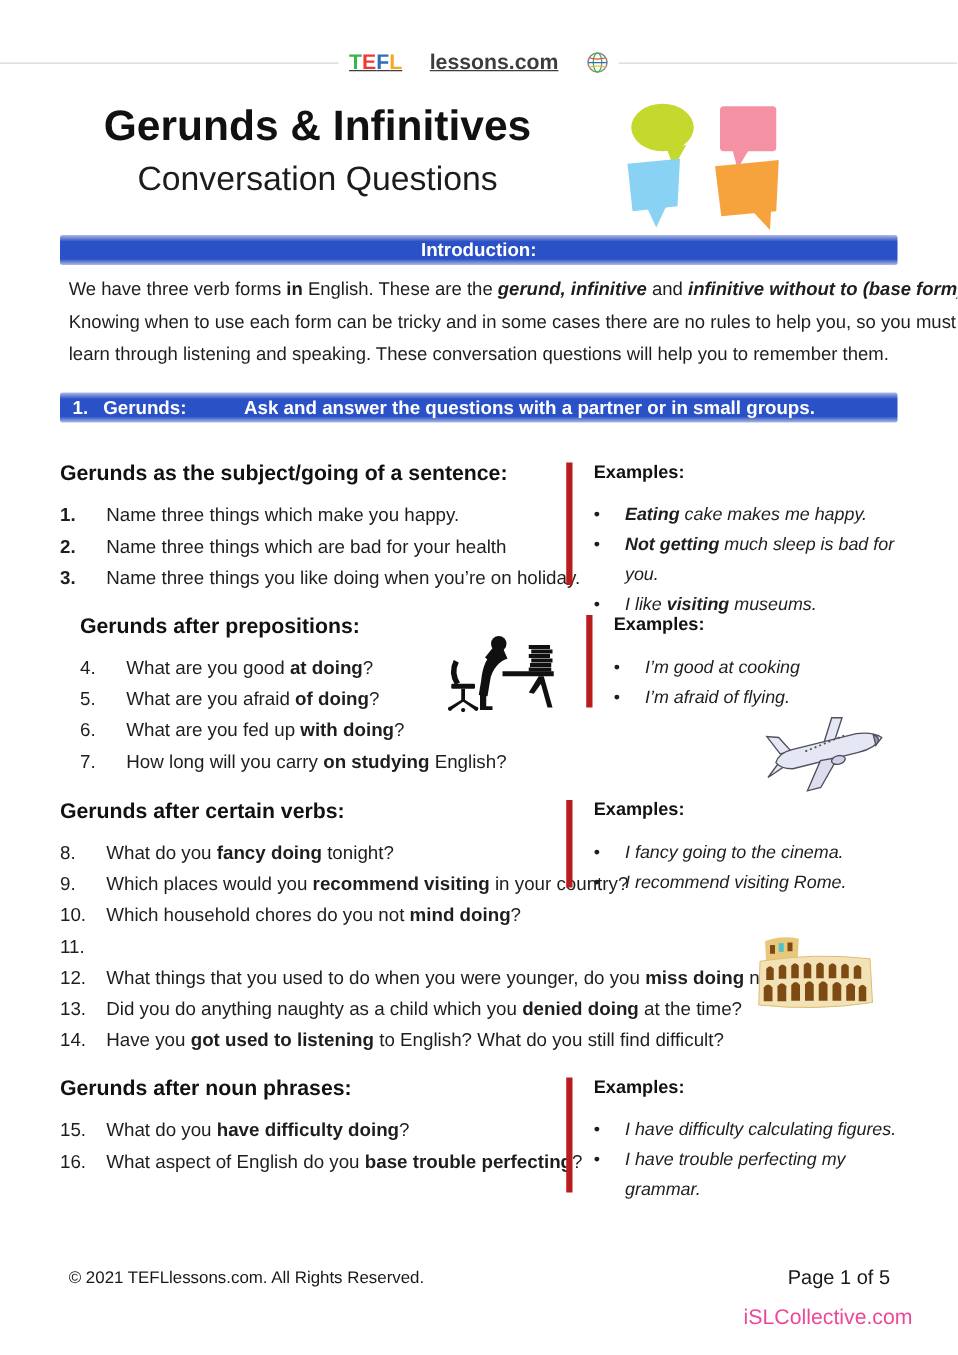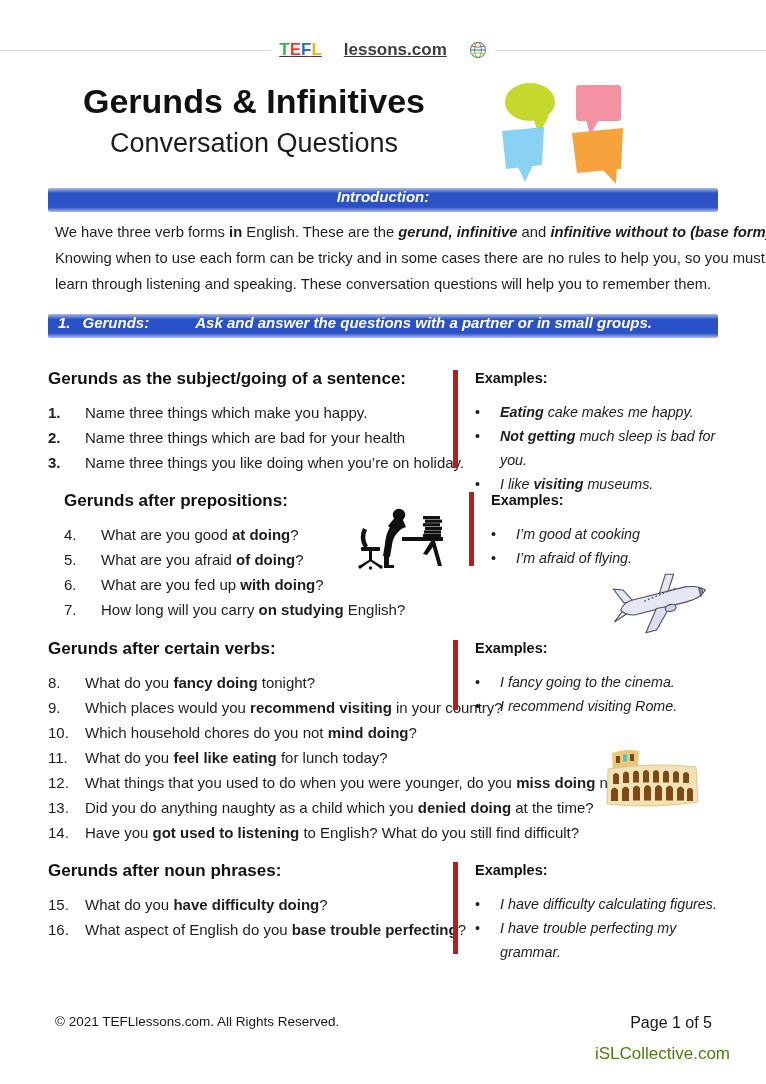--- a/index.html
+++ b/index.html
@@ -15,21 +15,21 @@
 
   
   .title-block{position:absolute;top:82px;left:48px;width:412px;text-align:center;}
   .title-main{font-size:34px;font-weight:bold;color:#111;line-height:38px;letter-spacing:0;}
   .title-sub{font-size:27px;font-weight:normal;color:#1c1c1c;margin-top:8px;line-height:30px;}
   .bubbles{position:absolute;top:76px;left:497px;width:152px;height:110px;}
 
   
   .blue-bar{position:absolute;left:48px;width:670px;height:24px;border-radius:2px;
     background:linear-gradient(180deg,#aebbe8 0%,#2a51c6 22%,#2a51c6 80%,#aebbe8 100%);
-    color:#fff;font-weight:bold;font-size:15px;display:flex;font-style:italic;}
+    color:#fff;font-weight:bold;font-size:15px;display:flex;align-items:center;}
   .intro-bar{top:188px;justify-content:center;}
   .section-bar{top:314px;justify-content:flex-start;padding-left:10px;box-sizing:border-box;}
   .section-bar .sb-num{margin-right:12px;}
   .section-bar .sb-name{margin-right:46px;}
 
   
   .intro-par{position:absolute;top:219px;left:55px;width:668px;font-size:14.8px;color:#1e1e1e;}
   .para-line{line-height:26px;white-space:nowrap;}
 
   
@@ -50,21 +50,21 @@
   .b{font-weight:bold;} .i{font-style:italic;}
 
   
   .clip-study{position:absolute;left:287px;top:14px;width:94px;height:66px;}
   .clip-plane{position:absolute;left:544px;top:68px;width:106px;height:78px;}
   .clip-colosseum{position:absolute;left:556px;top:100px;width:96px;height:72px;}
 
   
   .footer-copy{position:absolute;left:55px;top:1014px;font-size:13.5px;color:#181818;}
   .footer-page{position:absolute;right:54px;top:1014px;font-size:16px;color:#181818;}
-  .watermark{position:absolute;right:36px;top:1044px;font-size:17px;color:#4d7c0f;cursor:pointer;}
+  .watermark{position:absolute;right:36px;top:1044px;font-size:17px;color:#ec4899;cursor:pointer;}
 </style>
 </head>
 <body>
 
 <div class="page">
 
   <div class="header-row">
     <div class="h-line"></div>
     <div class="logo">
       <span class="letters"><span style="color: rgb(58, 181, 74);">T</span><span style="color: rgb(238, 58, 51);">E</span><span style="color: rgb(47, 111, 186);">F</span><span style="color: rgb(245, 169, 31);">L</span></span>
@@ -232,21 +232,20 @@
         <div class="q-row">
           <span class="q-num">9.</span>
           <span class="q-text"><span>Which places would you </span><span class="b">recommend visiting</span><span> in your country?</span></span>
         </div>
         <div class="q-row">
           <span class="q-num">10.</span>
           <span class="q-text"><span>Which household chores do you not </span><span class="b">mind doing</span><span>?</span></span>
         </div>
         <div class="q-row">
           <span class="q-num">11.</span>
-          <span class="q-text"><span>What do you </span><span class="b">feel like eating</span><span> for lunch today?</span></span>
         </div>
         <div class="q-row">
           <span class="q-num">12.</span>
           <span class="q-text"><span>What things that you used to do when you were younger, do you </span><span class="b">miss doing</span><span> now?</span></span>
         </div>
         <div class="q-row">
           <span class="q-num">13.</span>
           <span class="q-text"><span>Did you do anything naughty as a child which you </span><span class="b">denied doing</span><span> at the time?</span></span>
         </div>
         <div class="q-row">

